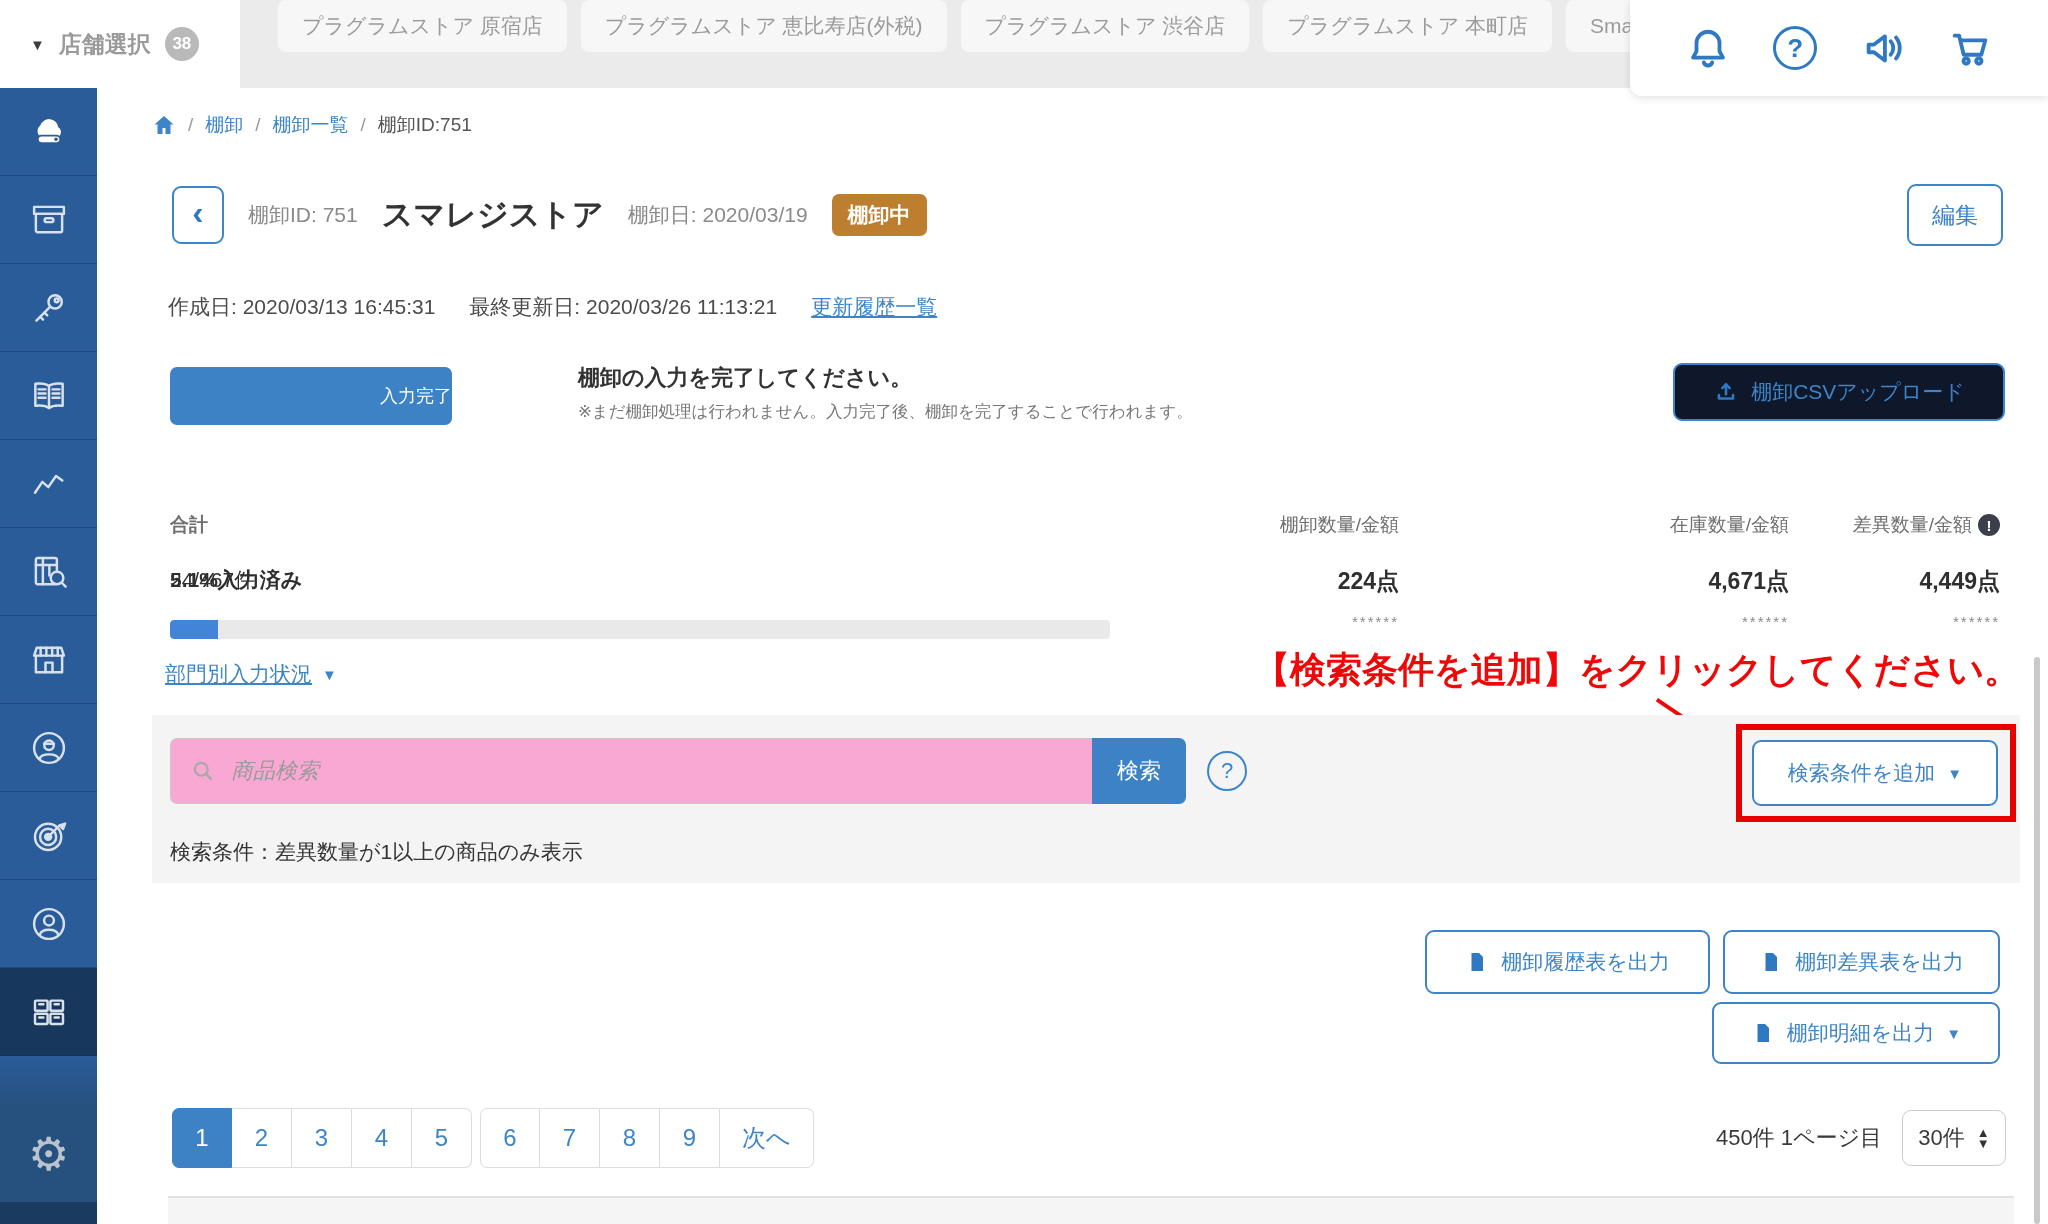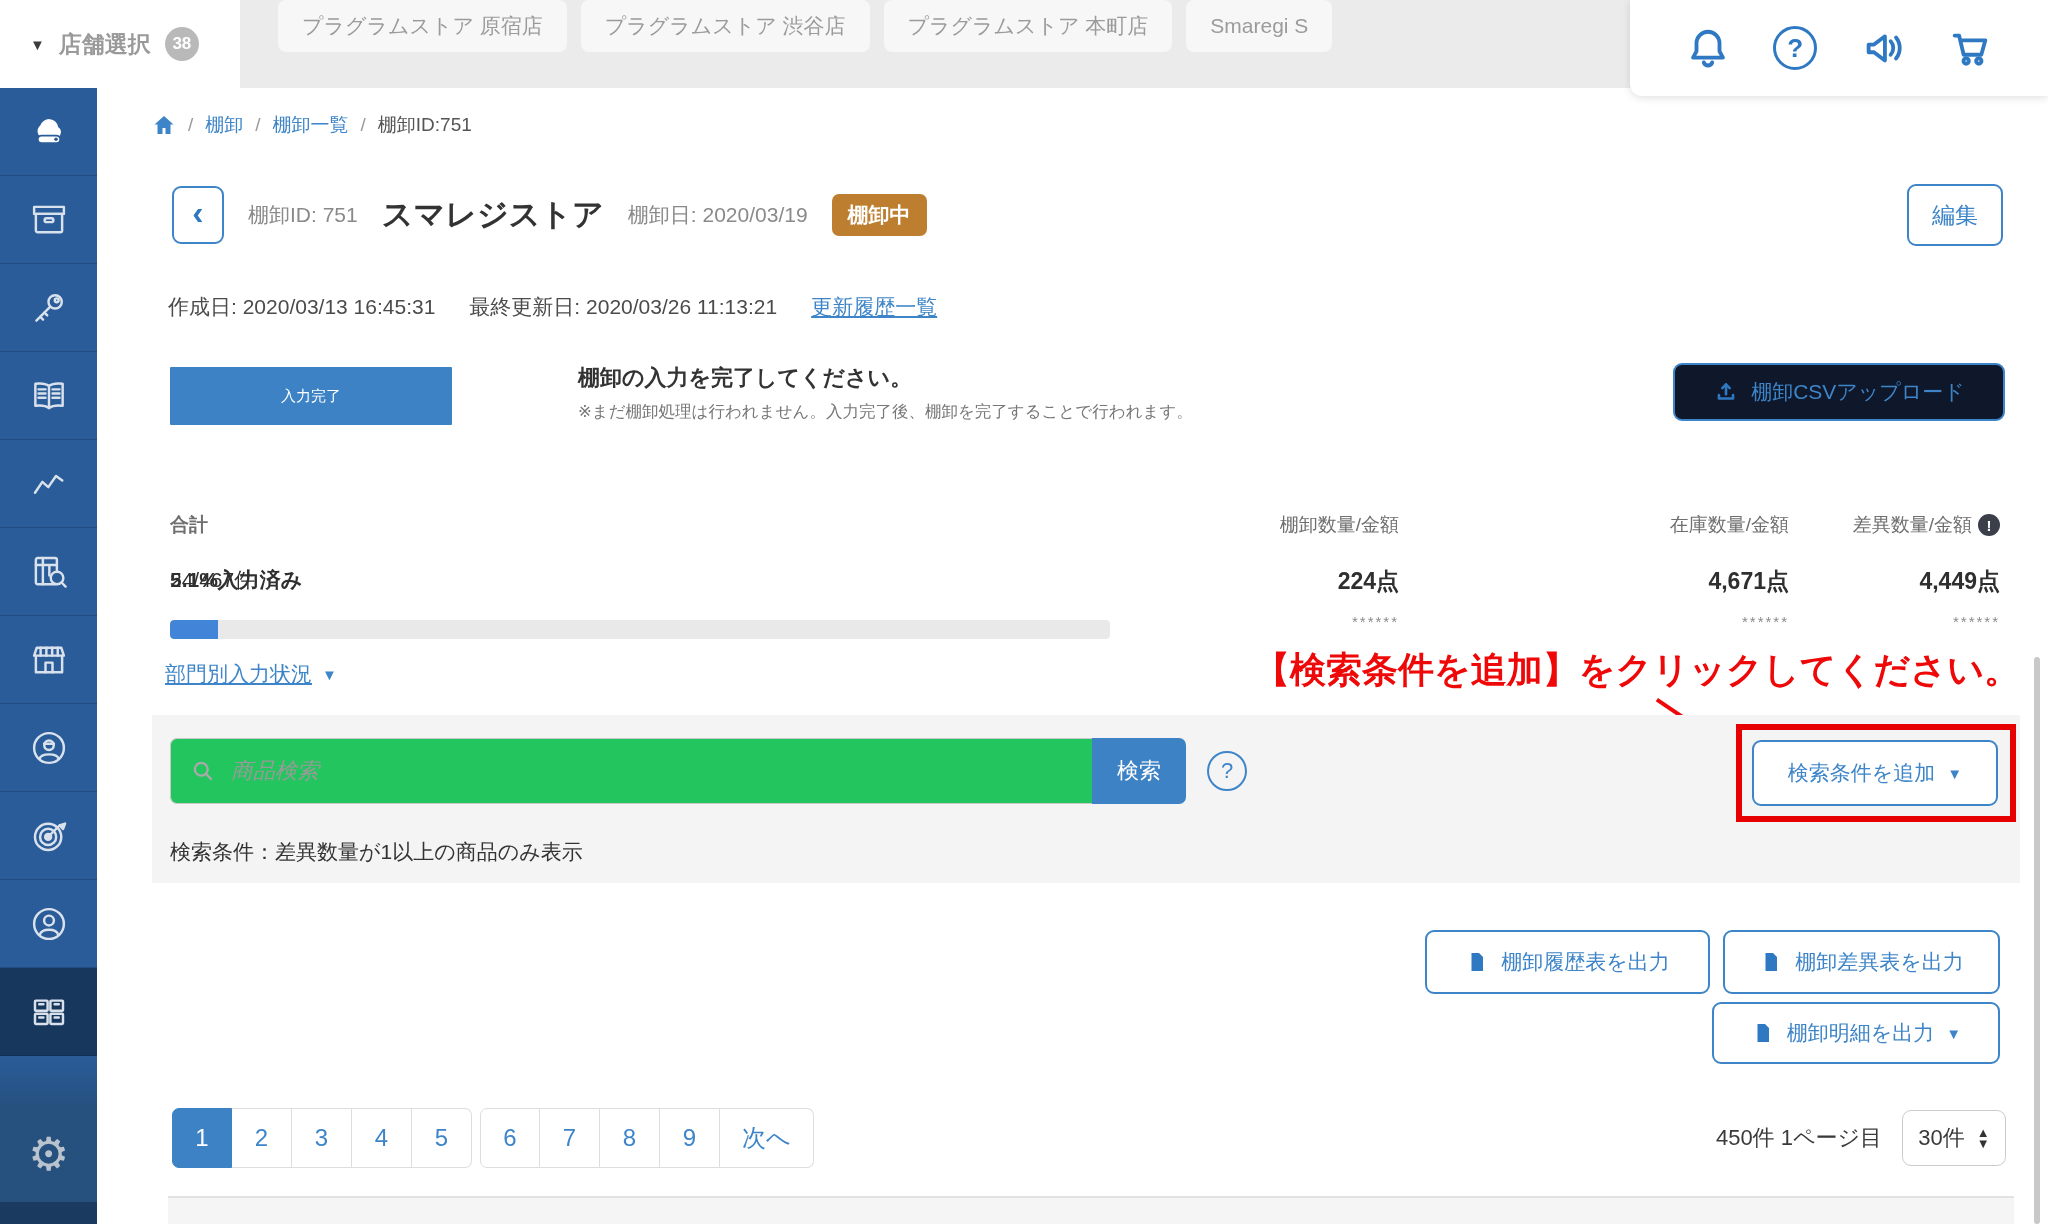--- a/index.html
+++ b/index.html
@@ -47,21 +47,21 @@
   .t-name { font-size:31px; font-weight:700; color:#333; }
   .t-date { font-size:21px; color:#8a8a8a; }
   .t-badge { background:#bd7f2f; color:#fff; font-size:21px; font-weight:700; border-radius:7px; padding:7px 16px; }
   .edit-btn { margin-left:auto; width:96px; height:62px; border:2px solid #3d85c8; border-radius:9px; background:#fff; color:#3d85c8; font-size:23px; display:flex; align-items:center; justify-content:center; cursor:pointer; }
 
   
   .meta-row { position:absolute; left:71px; top:205px; display:flex; gap:34px; font-size:21px; color:#4b4b4b; align-items:center; }
 
   
   .action-row { position:absolute; left:73px; top:275px; right:43px; }
-  .complete-btn { position:absolute; left:0; top:4px; width:282px; height:58px; background:#3d82c4; border:none; border-radius:1px; color:#fff; font-size:15px; cursor:pointer; }
+  .complete-btn { position:absolute; left:0; top:4px; width:282px; height:58px; background:#3d82c4; border:none; border-radius:7px; color:#fff; font-size:18px; cursor:pointer;text-align:right; }
   .act-instruction { position:absolute; left:408px; top:0; font-size:22px; font-weight:700; color:#333; }
   .act-note { position:absolute; left:408px; top:38px; font-size:16.5px; color:#777; }
   .csv-btn { position:absolute; right:0; top:0; width:332px; height:58px; background:#0f172a; border:2px solid #3d85c8; border-radius:9px; color:#3d85c8; font-size:21px; display:flex; align-items:center; justify-content:center; gap:12px; cursor:pointer; }
   .csv-btn svg { width:26px; height:26px; stroke:#2f79c2; stroke-width:2.4; fill:none; stroke-linecap:round; stroke-linejoin:round; }
 
   
   .sum-total { position:absolute; left:73px; top:424px; font-size:19px; font-weight:600; color:#6f6f6f; }
   .sum-progress-label { position:absolute; left:73px; top:478px; font-size:21px; font-weight:700; color:#2f2f2f; }
   .sum-count { position:absolute; left:73px; top:478px; width:940px; text-align:left; font-size:21px; color:#2f2f2f; }
   .progress { position:absolute; left:73px; top:532px; width:940px; height:19px; background:#e9e9e9; border-radius:4px; overflow:hidden; }
@@ -76,21 +76,21 @@
   .col2 { left:1492px; width:200px;text-align:right; }
   .col3 { left:1663px; width:240px; }
   .info-dot { width:22px; height:22px; border-radius:50%; background:#3a3f4a; color:#fff; font-size:15px; font-weight:700; display:inline-flex; align-items:center; justify-content:center; }
 
   
   .annotation { position:absolute; left:800px; top:558px; width:1123px; text-align:right; font-size:36px; font-weight:700; color:#ee0808; white-space:nowrap; }
   .ann-line { position:absolute; left:1561px; top:610px; width:104px; height:4px; background:#ee0808; transform:rotate(34deg); transform-origin:0 0; }
 
   
   .search-band { position:absolute; left:55px; top:627px; width:1868px; height:168px; background:#f4f4f4; }
-  .search-input-wrap { position:absolute; left:18px; top:23px; width:922px; height:66px; background:#22c55e; border:1px solid #c9c9c9; border-right:none; border-radius:7px 0 0 7px; display:flex; align-items:center; padding-left:18px; gap:14px; }
+  .search-input-wrap { position:absolute; left:18px; top:23px; width:922px; height:66px; background:#f9a8d4; border:1px solid #c9c9c9; border-right:none; border-radius:7px 0 0 7px; display:flex; align-items:center; padding-left:18px; gap:14px; }
   .search-input-wrap svg { width:28px; height:28px; stroke:#a9a9a9; stroke-width:2; fill:none; stroke-linecap:round; }
   .search-input { flex:1; border:none; outline:none; font-size:22px; font-style:italic; color:#555; background:transparent; height:100%; }
   .search-input::placeholder { color:#9a9a9a; font-style:italic; }
   .search-btn { position:absolute; left:940px; top:23px; width:94px; height:66px; background:#3d82c4; color:#fff; border:none; border-radius:0 7px 7px 0; font-size:22px; cursor:pointer; }
   .search-help { position:absolute; left:1055px; top:36px; width:40px; height:40px; border:2px solid #3d85c8; border-radius:50%; color:#3d85c8; font-size:22px; display:flex; align-items:center; justify-content:center; cursor:pointer; background:#f4f4f4; }
   .red-box { position:absolute; left:1584px; top:9px; width:280px; height:98px; border:6px solid #e60000; }
   .add-cond-btn { position:absolute; left:1600px; top:25px; width:246px; height:66px; background:#fff; border:2px solid #3d85c8; border-radius:9px; color:#3d85c8; font-size:21px; display:flex; align-items:center; justify-content:center; gap:12px; cursor:pointer; }
   .cond-caret { font-size:15px; }
   .cond-text { position:absolute; left:18px; top:123px; font-size:21px; color:#333; }
 
@@ -125,20 +125,21 @@
 <div class="app">
 
   <div class="topbar">
     <div class="store-select">
       <span class="store-caret">▼</span>
       <span class="store-label">店舗選択</span>
       <span class="store-badge">38</span>
     </div>
     <div class="tabs-strip">
       <div class="store-tab">プラグラムストア 原宿店</div>
+      <div class="store-tab">プラグラムストア 恵比寿店(外税)</div>
       <div class="store-tab">プラグラムストア 渋谷店</div>
       <div class="store-tab">プラグラムストア 本町店</div>
       <div class="store-tab">Smaregi S</div>
     </div>
     <div class="top-right">
       <span class="tr-icon">
         <svg viewBox="0 0 24 24">
             <path d="M12 3.5a6 6 0 0 0-6 6v4.2L4.2 17h15.6L18 13.7V9.5a6 6 0 0 0-6-6z"></path>
             <path d="M9.8 19.5a2.3 2.3 0 0 0 4.4 0"></path>
           </svg>

